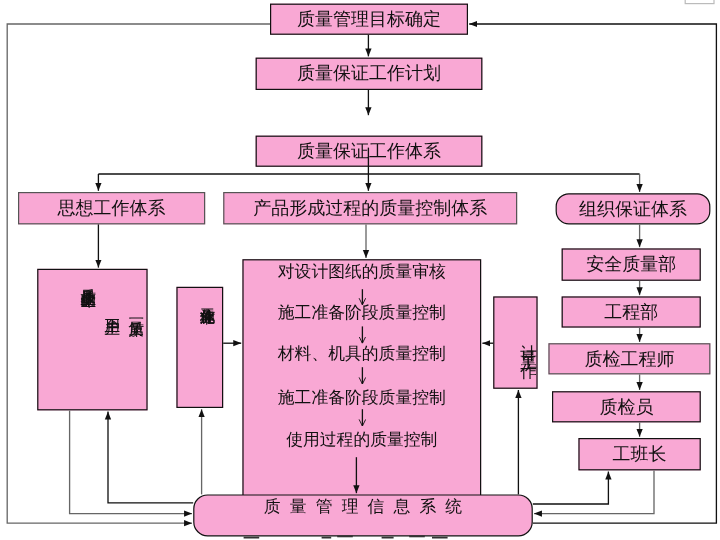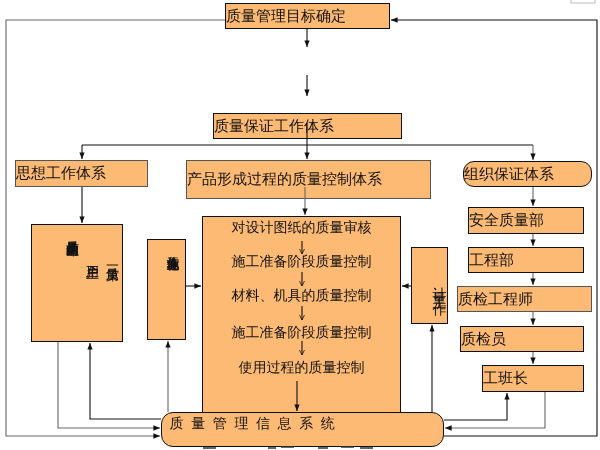--- a/index.html
+++ b/index.html
@@ -3,21 +3,21 @@
   <meta charset="utf-8">
   <style>
     html, body { margin: 0; padding: 0; background: #ffffff; }
     #canvas {
       position: relative; width: 600px; height: 450px; overflow: hidden;
       background: #ffffff; color: #111;
       font-family: "DejaVu Sans", sans-serif;
     }
     .box {
       position: absolute; box-sizing: border-box; border: 1px solid #111;
-      background: #fdba74; display: flex; align-items: center; 
+      background: #f9a8d4; display: flex; align-items: center; justify-content: center;
       font-size: 14px; line-height: 1; white-space: nowrap;
     }
     .box.gray { border-color: #555; }
     .box .label { display: block; }
     .vtext {
       position: absolute; writing-mode: vertical-rl; white-space: nowrap;
       line-height: 14px; width: 14px;
     }
     .step {
       position: absolute; left: 0; right: 0; text-align: center;
@@ -28,28 +28,31 @@
     #wires .g { fill: none; stroke: #666; stroke-width: 1.1; }
   </style>
 </head>
 <body>
 
 <div id="canvas">
 
   <div class="box" style="left:225px; top:3px; width:165px; height:26px; font-size:15px;">
     <span class="label">质量管理目标确定</span>
   </div>
+  <div class="box" style="left:213px; top:48px; width:189px; height:27px; font-size:15px;">
+    <span class="label">质量保证工作计划</span>
+  </div>
   <div class="box" style="left:213px; top:97px; width:189px; height:26px; font-size:15px;margin-top:16px;">
     <span class="label">质量保证工作体系</span>
   </div>
 
-  <div class="box gray" style="left:15px; top:160px; width:133px; height:27px; font-size:15px;">
+  <div class="box gray" style="left:15px; top:160px; width:156px; height:27px; font-size:15px;">
     <span class="label">思想工作体系</span>
   </div>
-  <div class="box gray" style="left:186px; top:160px; width:245px; height:39px; font-size:15px;">
+  <div class="box gray" style="left:186px; top:160px; width:245px; height:27px; font-size:15px;">
     <span class="label">产品形成过程的质量控制体系</span>
   </div>
   <div class="box" style="left:463px; top:161px; width:129px; height:26px; font-size:15px;border-radius:11px;">
     <span class="label">组织保证体系</span>
   </div>
 
   <div class="box" style="left:31px; top:224px; width:92px; height:118px; display:block;">
     <span class="vtext" style="left:33px; top:5px; font-size:13px; letter-spacing:0.5px;">质量是企业的生命</span>
     <span class="vtext" style="left:53px; top:30px; font-size:13px; letter-spacing:0.5px;">用户至上</span>
     <span class="vtext" style="left:73px; top:32px; font-size:13px; letter-spacing:0.5px;">质量第一</span>

